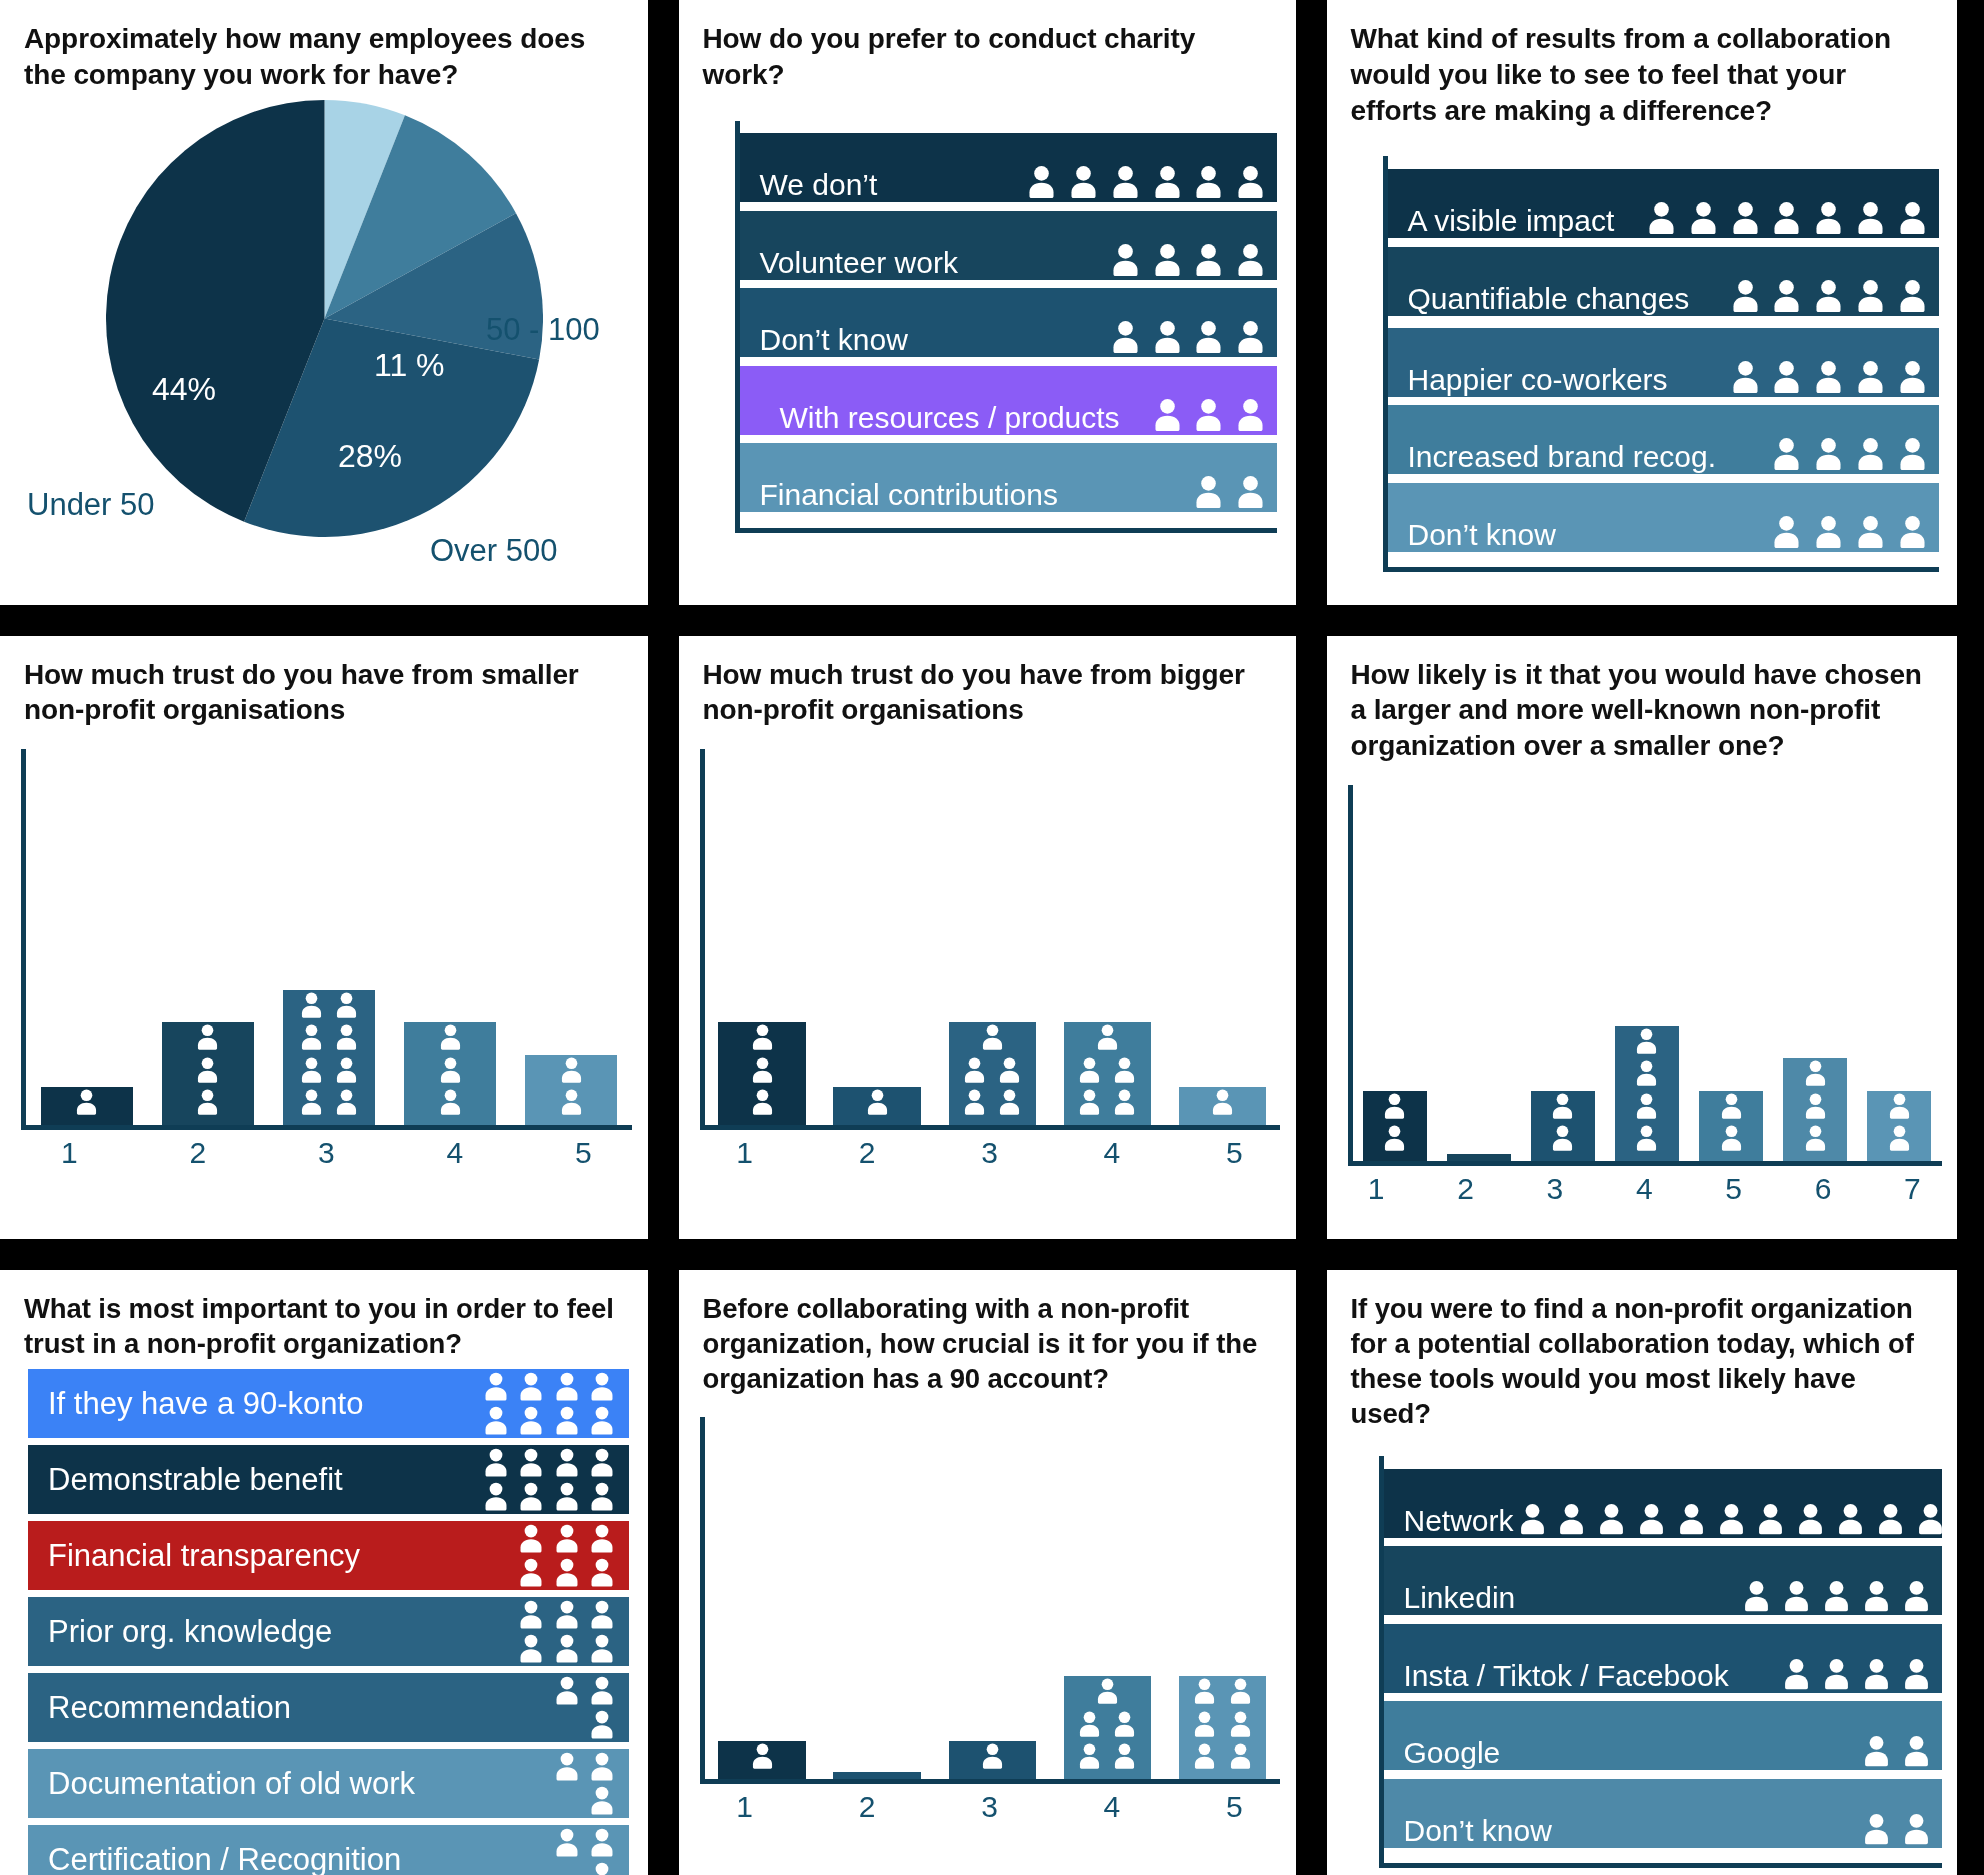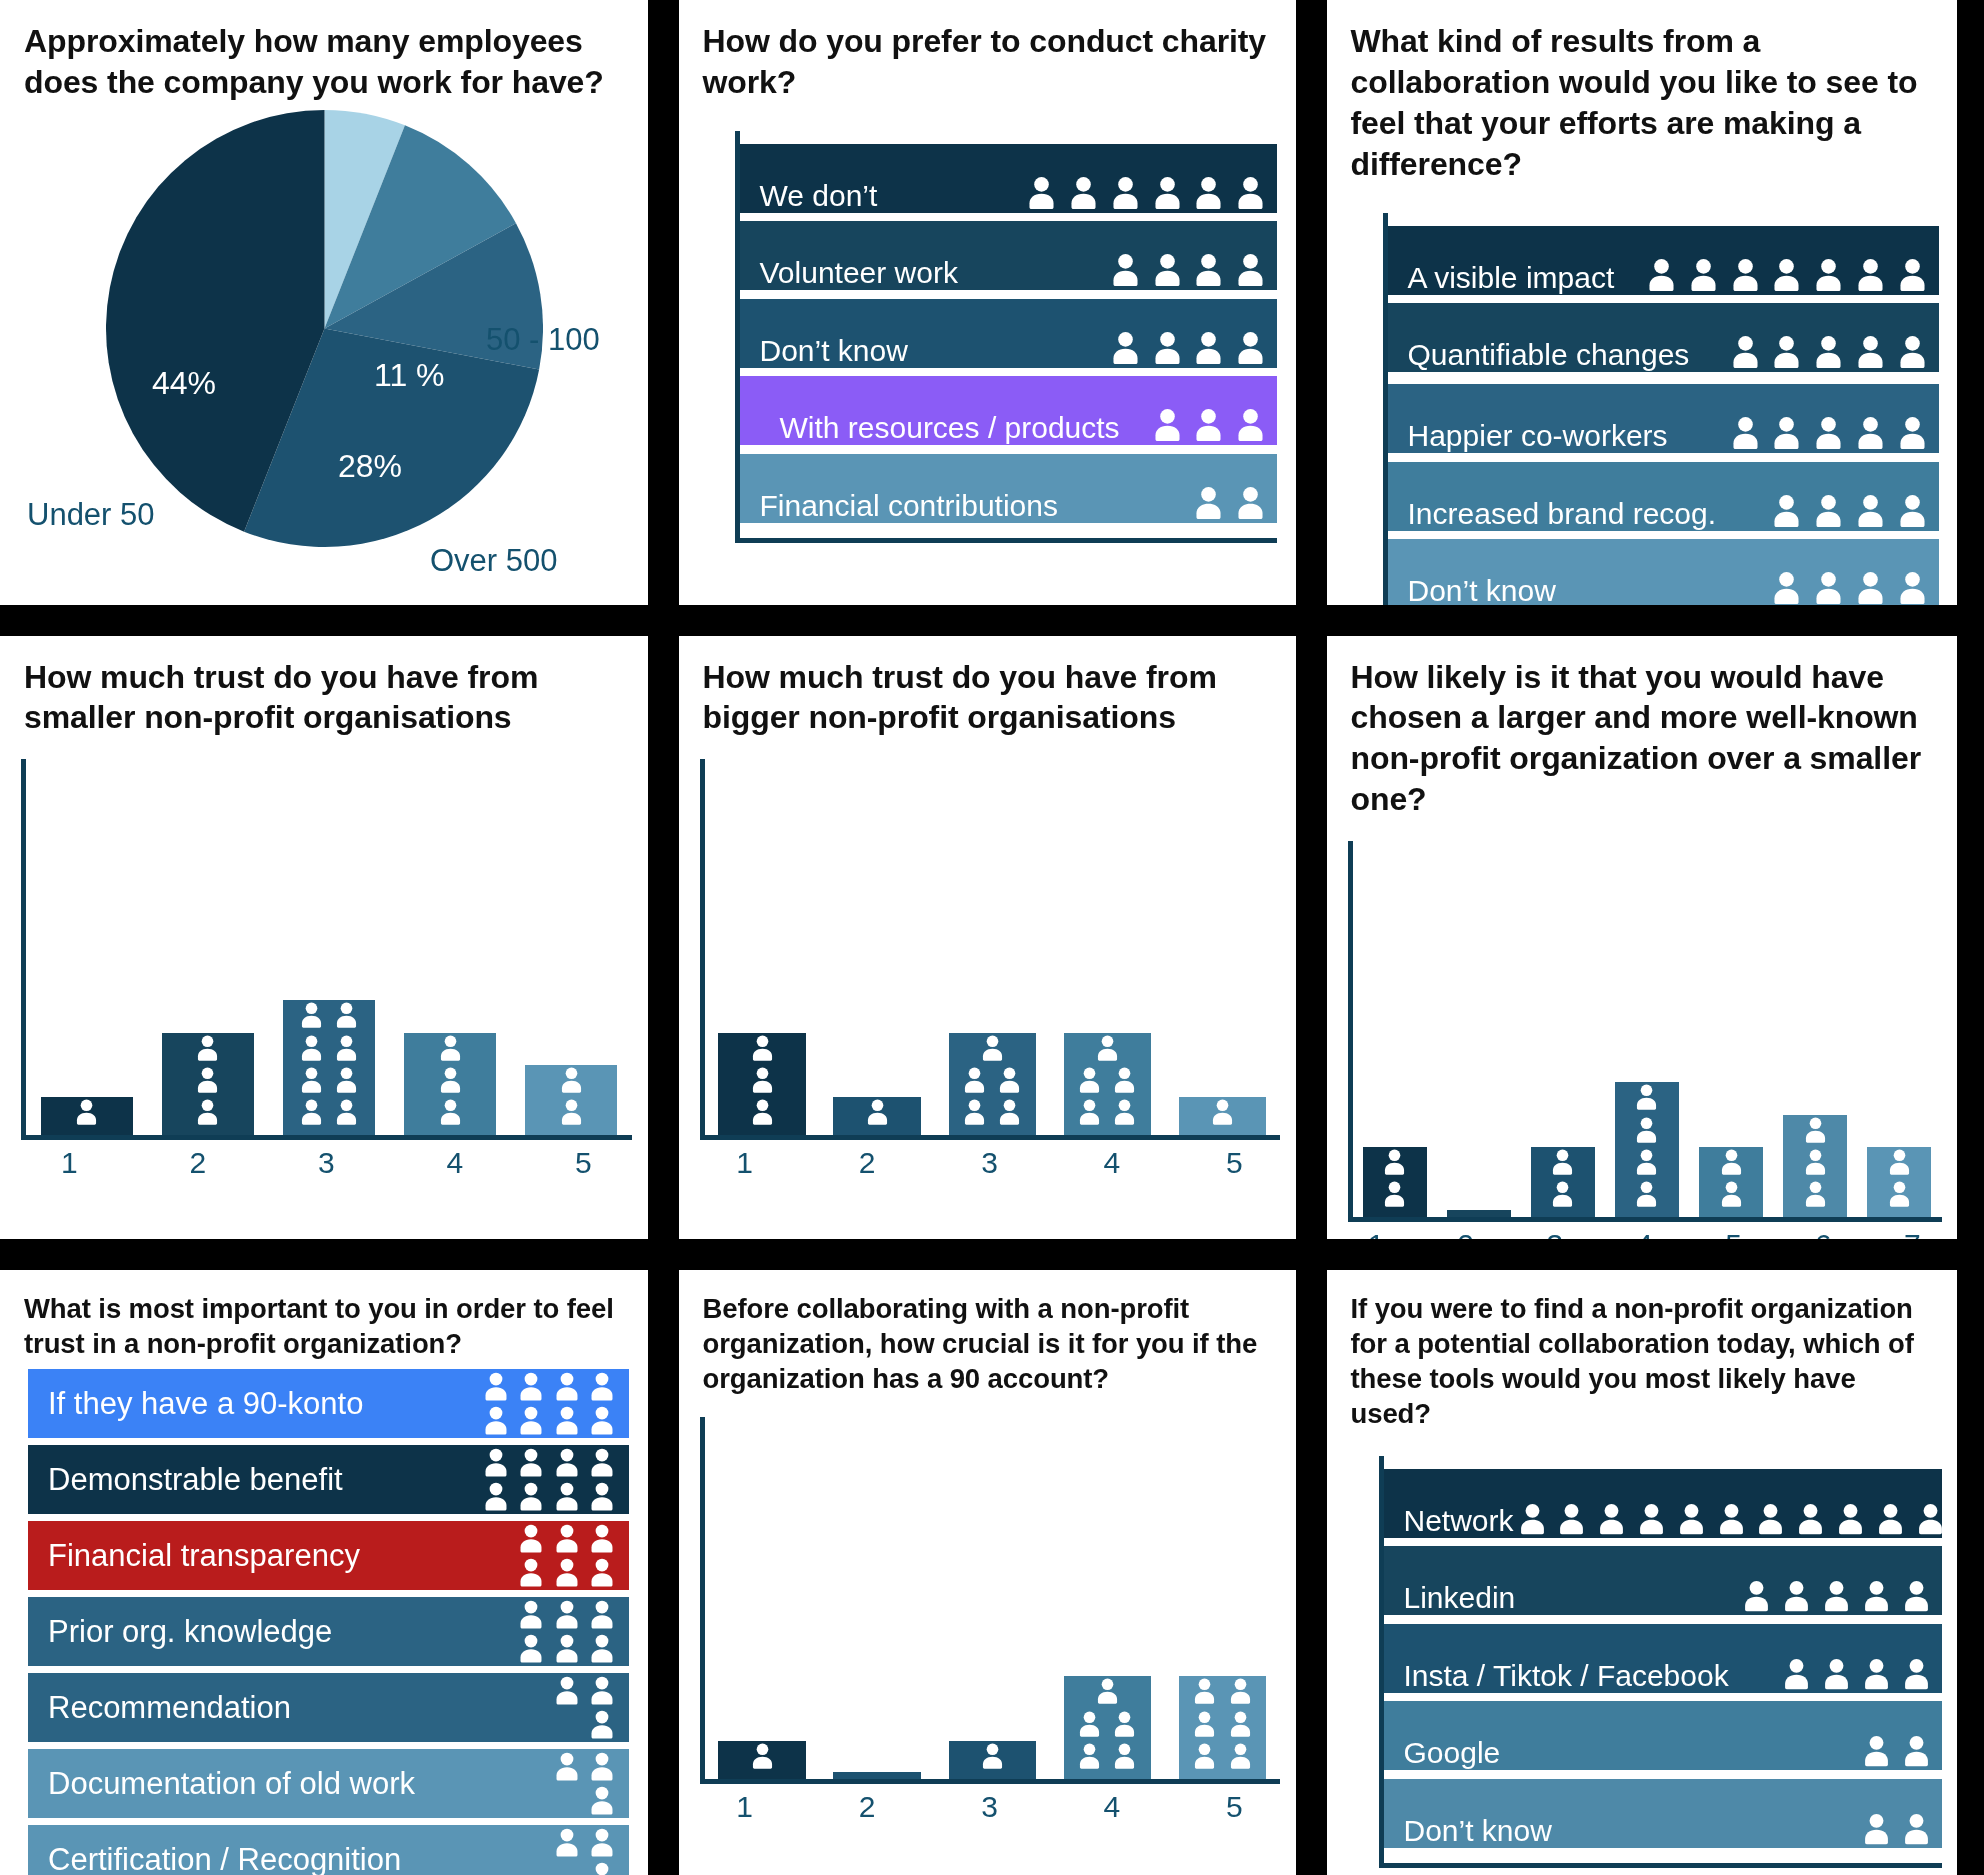--- a/index.html
+++ b/index.html
@@ -27,21 +27,21 @@
   .p2 { margin: 0 15.5px 15.5px 15.5px; }
   .p3 { margin: 0 0 15.5px 15.5px; }
   .p4 { margin: 15.5px 15.5px 15.5px 0; }
   .p5 { margin: 15.5px 15.5px 15.5px 15.5px; }
   .p6 { margin: 15.5px 0 15.5px 15.5px; }
   .p7 { margin: 15.5px 15.5px 0 0; }
   .p8 { margin: 15.5px 15.5px 0 15.5px; }
   .p9 { margin: 15.5px 0 0 15.5px; }
 
   .q-title {
-    font-size: 32px;
+    font-size: 28px;
     line-height: 1.28;
     color: #111111;
     font-weight: 700;
     padding: 21px 21px 0 24px;
     letter-spacing: -0.1px;
   }
   .p7 .q-title, .p8 .q-title, .p9 .q-title { font-size: 27.5px; }
 
   
   .pie-wrap { position: relative; width: 100%; height: 465px; }
@@ -162,21 +162,21 @@
             <path d="M 100 100 L 187.63066800438637 51.82463258982847 A 100 100 0 0 1 198.22872507286888 118.73813145857244 Z" fill="#2b6383"></path>
             <path d="M 100 100 L 198.22872507286888 118.73813145857244 A 100 100 0 0 1 63.187544731532164 192.9776485888251 Z" fill="#1d5270"></path>
             <path d="M 100 100 L 63.187544731532164 192.9776485888251 A 100 100 0 0 1 99.99999999999999 0 Z" fill="#0d3349"></path>
           </g>
       </svg>
       <div class="pie-label" style="left:486px; top:220px;">50 - 100</div>
       <div class="pie-label" style="left:430px; top:441px;">Over 500</div>
       <div class="pie-label" style="left:27px; top:395px;">Under 50</div>
       <div class="pie-pct" style="left:374px; top:254px;">11 %</div>
       <div class="pie-pct" style="left:338px; top:345px;">28%</div>
-      <div class="pie-pct" style="left:152px; top:262px;">44%</div>
+      <div class="pie-pct" style="left:152px; top:278px;">44%</div>
     </div>
   </div>
 
   <div class="panel p2">
     <div class="q-title">How do you prefer to conduct charity work?</div>
     <div class="rowchart">
         <div class="irow" style="background: rgb(13, 51, 73);">
           <span class="lbl">We don’t</span>
           <span class="icons">
             <svg width="39" height="39" viewBox="0 0 24 24">

